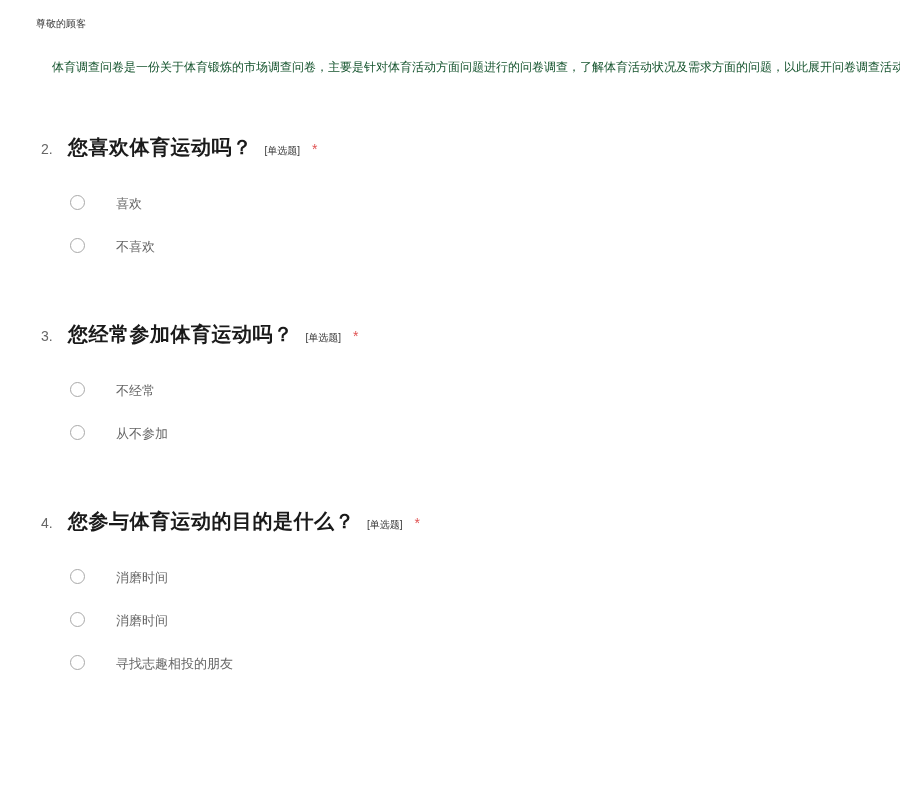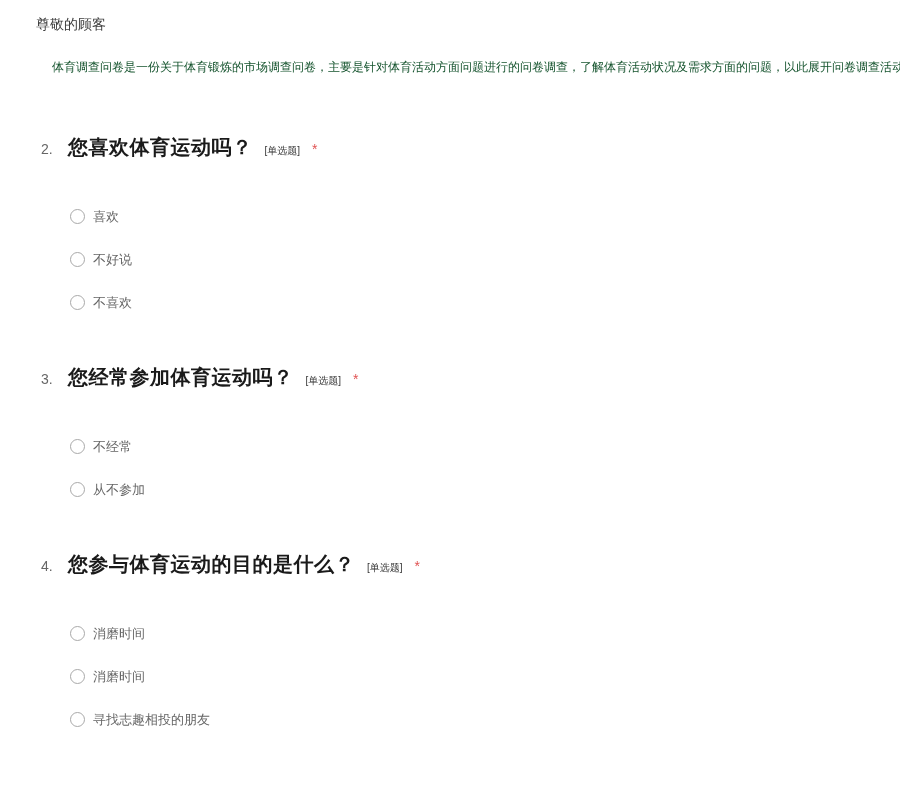--- a/index.html
+++ b/index.html
@@ -11,21 +11,21 @@
     font-family: "Liberation Sans", "DejaVu Sans", sans-serif;
   }
   .page {
     position: relative;
     width: 900px;
     height: 800px;
     padding: 16px 0 0 36px;
     overflow: hidden;
   }
   .greeting {
-    font-size: 14px;
+    font-size: 10px;
     line-height: 16px;
     color: #3c3c3c;
   }
   .intro {
     margin-top: 19px;
     font-size: 12px;
     line-height: 32px;
     color: #14532d;
   }
   .intro-line1 {
@@ -69,23 +69,24 @@
     margin-left: 12px;
     font-size: 14px;
     color: var(--required-color, #e05252);
   }
   .options {
     margin-top: 38px;
     margin-left: 34px;
   }
   .option {
     display: flex;
-    align-items: center;
+    align-items: flex-start;
     height: 43px;
     cursor: pointer;
+    gap: 23px;
   }
   .radio {
     width: 15px;
     height: 15px;
     flex: 0 0 15px;
     border: 1px solid #a9a9a9;
     border-radius: 50%;
     background: #ffffff;
   }
   .option-label {
@@ -112,24 +113,20 @@
       <span class="q-title">您喜欢体育运动吗？</span>
       <span class="q-type">[单选题]</span>
       <span class="q-required">*</span>
     </div>
     <div class="options">
   <div class="option">
     <span class="radio" role="radio" aria-checked="false"></span>
     <span class="option-label">喜欢</span>
   </div>
 
-  <div class="option">
-    <span class="radio" role="radio" aria-checked="false"></span>
-    <span class="option-label">不好说</span>
-  </div>
 
   <div class="option">
     <span class="radio" role="radio" aria-checked="false"></span>
     <span class="option-label">不喜欢</span>
   </div>
 </div>
   </div>
 
   <div class="question">
     <div class="q-header">

